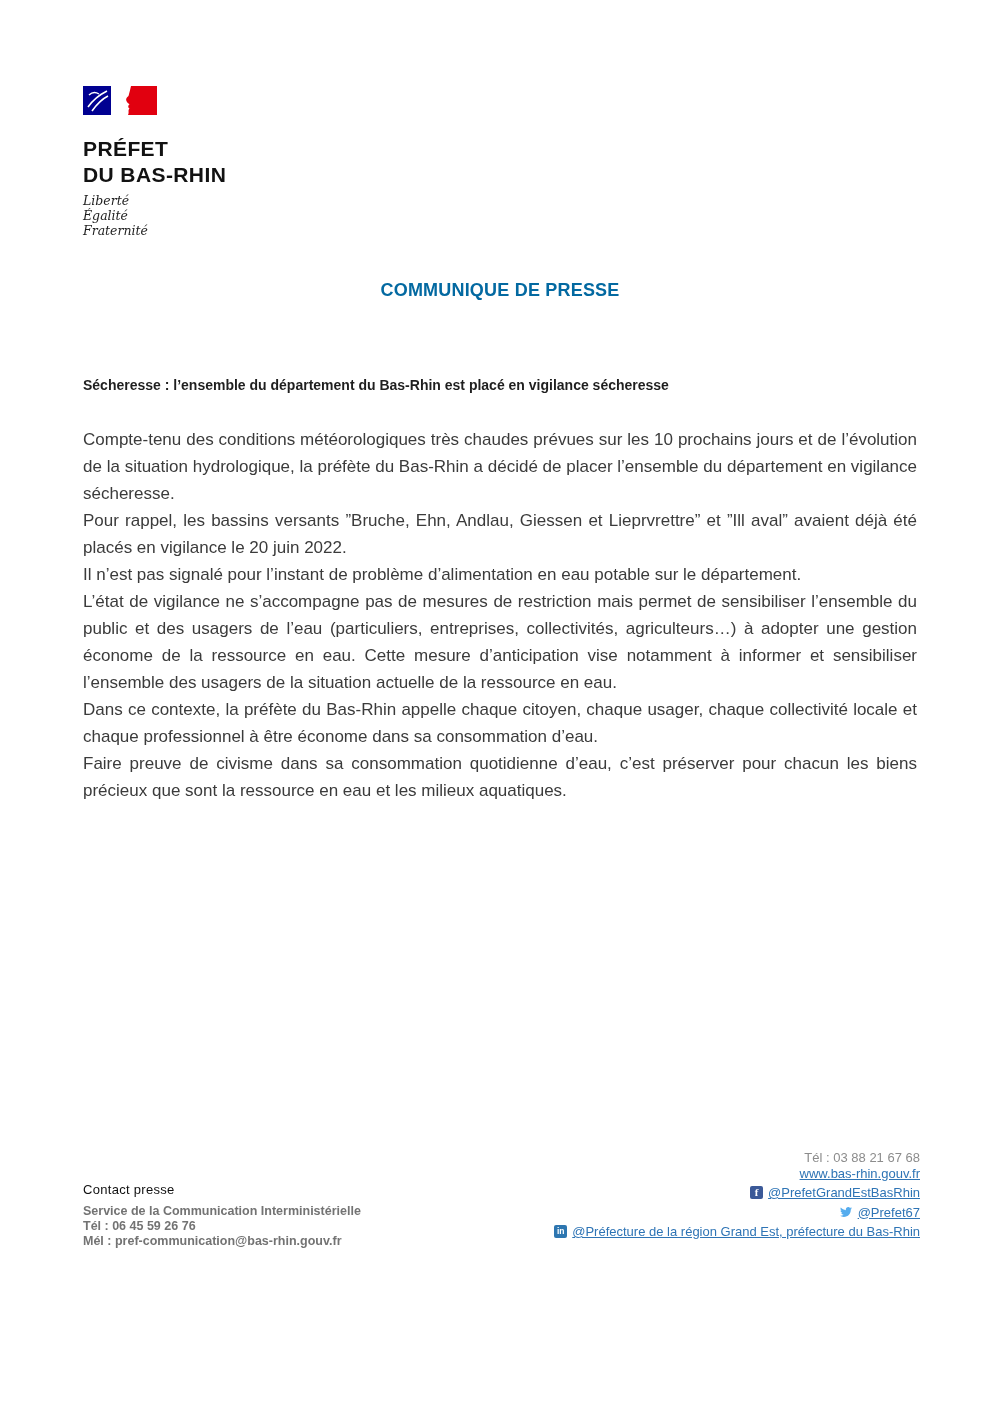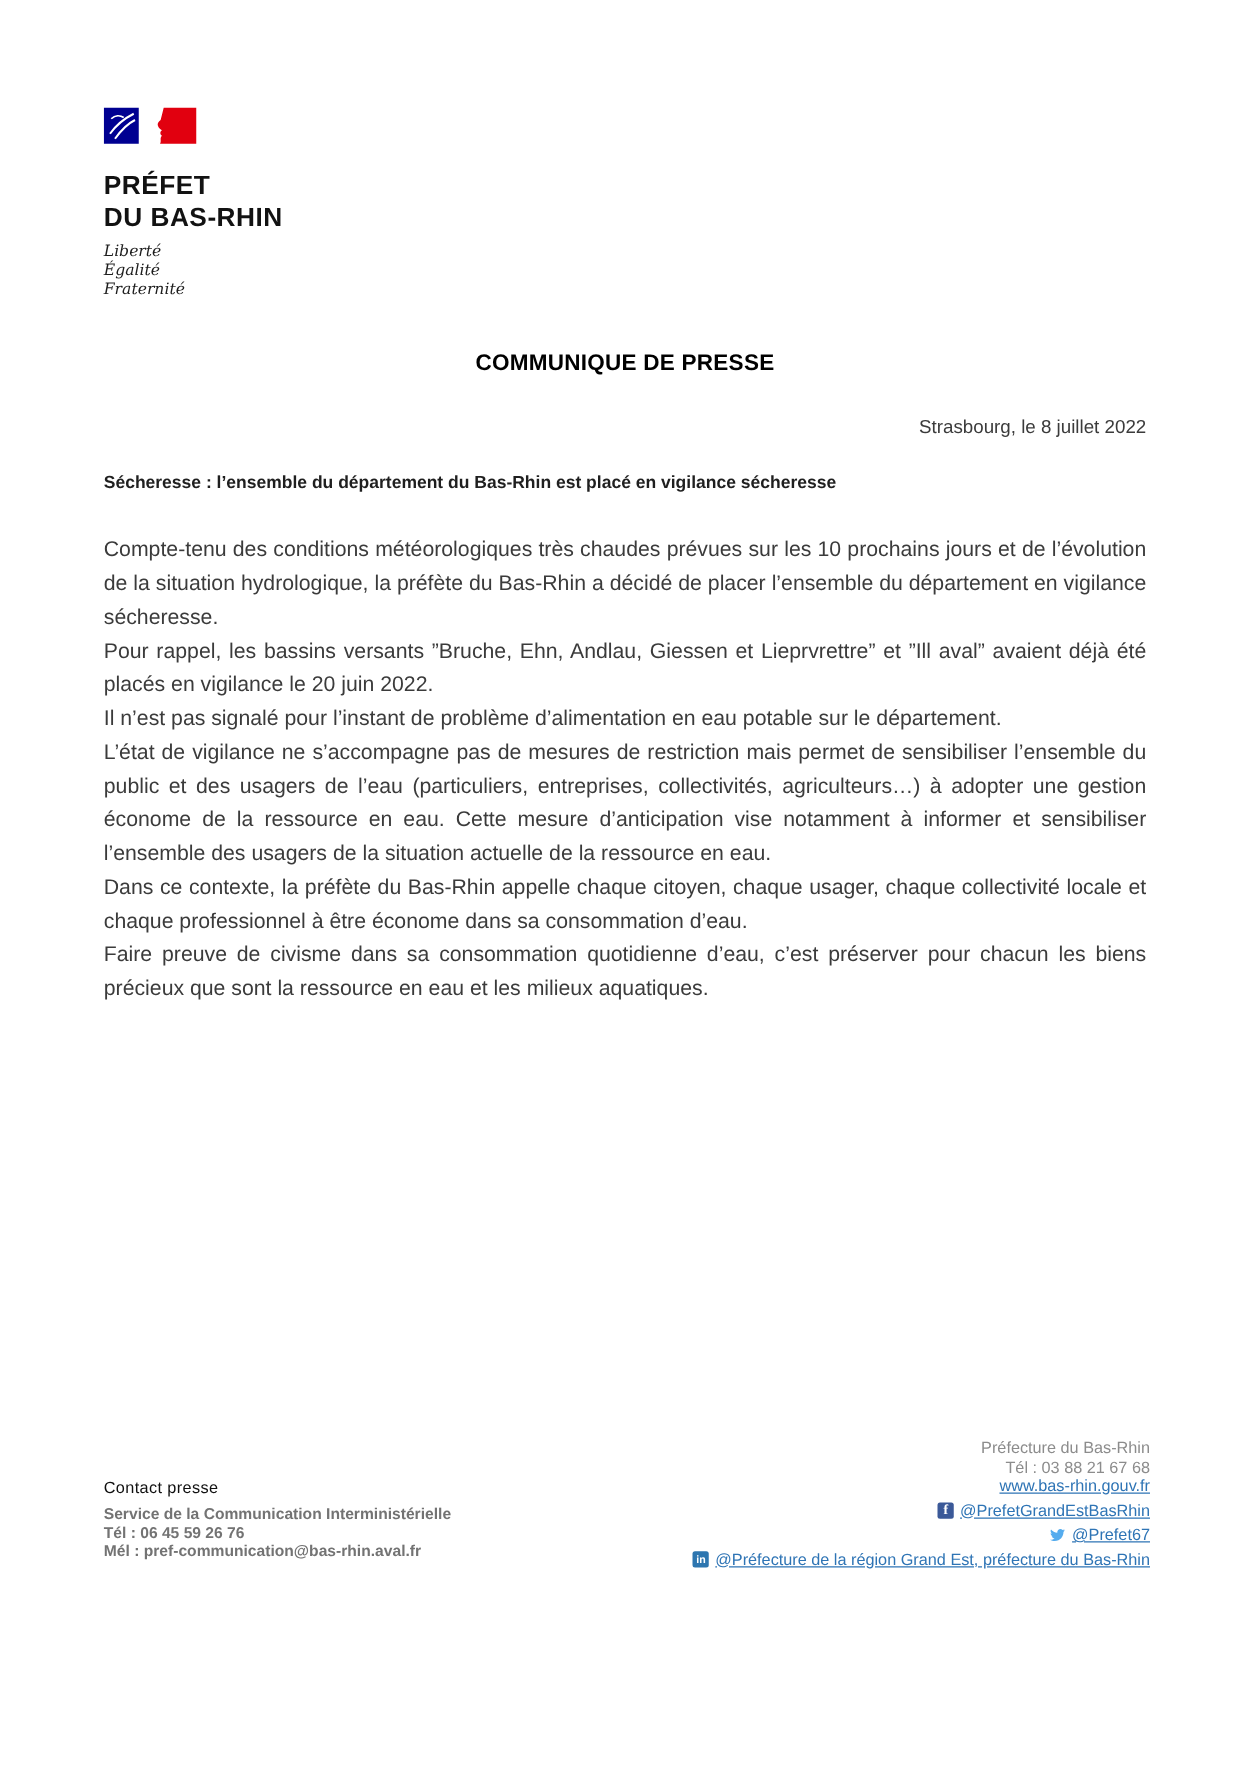--- a/index.html
+++ b/index.html
@@ -32,21 +32,21 @@
     color:#1d1d1d;
   }
 
   
   .doc-type {
     position:absolute; top:280px; left:0; width:100%;
     text-align:center;
     font-weight:bold;
     font-size:18px;
     letter-spacing:0.2px;
-    color:#000000;
+    color:#0369a1;
   }
   .dateline {
     position:absolute; top:333px; left:83px; width:834px;
     text-align:right;
     font-size:15px;
     color:#3b3b3b;
   }
 
   
   .content {
@@ -143,41 +143,39 @@
       <div>DU BAS-RHIN</div>
     </div>
     <div class="motto">
       <div>Liberté</div>
       <div>Égalité</div>
       <div>Fraternité</div>
     </div>
   </div>
 
   <div class="doc-type">COMMUNIQUE DE PRESSE</div>
-  <div class="dateline">Strasbourg, le 8 juillet 2022</div>
 
   <div class="content">
     <h1>Sécheresse : l’ensemble du département du Bas-Rhin est placé en vigilance sécheresse</h1>
     <p class="p1">Compte-tenu des conditions météorologiques très chaudes prévues sur les 10 prochains jours et de l’évolution de la situation hydrologique, la préfète du Bas-Rhin a décidé de placer l’ensemble du département en vigilance sécheresse.</p>
     <p class="p2">Pour rappel, les bassins versants ”Bruche, Ehn, Andlau, Giessen et Lieprvrettre”  et ”Ill aval” avaient déjà été placés en vigilance le 20 juin 2022.</p>
     <p class="p3">Il n’est pas signalé pour l’instant de problème d’alimentation en eau potable sur le département.</p>
     <p class="p4">L’état de vigilance ne s’accompagne pas de mesures de restriction mais permet de sensibiliser l’ensemble du public et des usagers de l’eau (particuliers, entreprises, collectivités, agriculteurs…) à adopter une gestion économe de la ressource en eau. Cette mesure d’anticipation vise notamment à informer et sensibiliser l’ensemble des usagers de la situation actuelle de la ressource en eau.</p>
     <p class="p5">Dans ce contexte, la préfète du Bas-Rhin appelle chaque citoyen, chaque usager, chaque collectivité locale et chaque professionnel à être économe dans sa consommation d’eau.</p>
     <p class="p6">Faire preuve de civisme dans sa consommation quotidienne d’eau, c’est préserver pour chacun les biens précieux que sont la ressource en eau et les milieux aquatiques.</p>
   </div>
 
   <div class="contact">
     <h2 class="contact-heading">Contact presse</h2>
     <div class="contact-line">Service de la Communication Interministérielle</div>
     <div class="contact-line">Tél : 06 45 59 26 76</div>
-    <div class="contact-line">Mél : pref-communication@bas-rhin.aval.fr</div>
+    <div class="contact-line">Mél : pref-communication@bas-rhin.gouv.fr</div>
   </div>
 
   <div class="prefecture">
-    <div>Préfecture du Bas-Rhin</div>
     <div>Tél : 03 88 21 67 68</div>
     <div>
       <a class="pref-link">www.bas-rhin.gouv.fr</a>
     </div>
 
     <div class="social-line">
       <span class="icon-badge icon-fb">
         <span>f</span>
       </span>
       <a class="pref-link">@PrefetGrandEstBasRhin</a>

